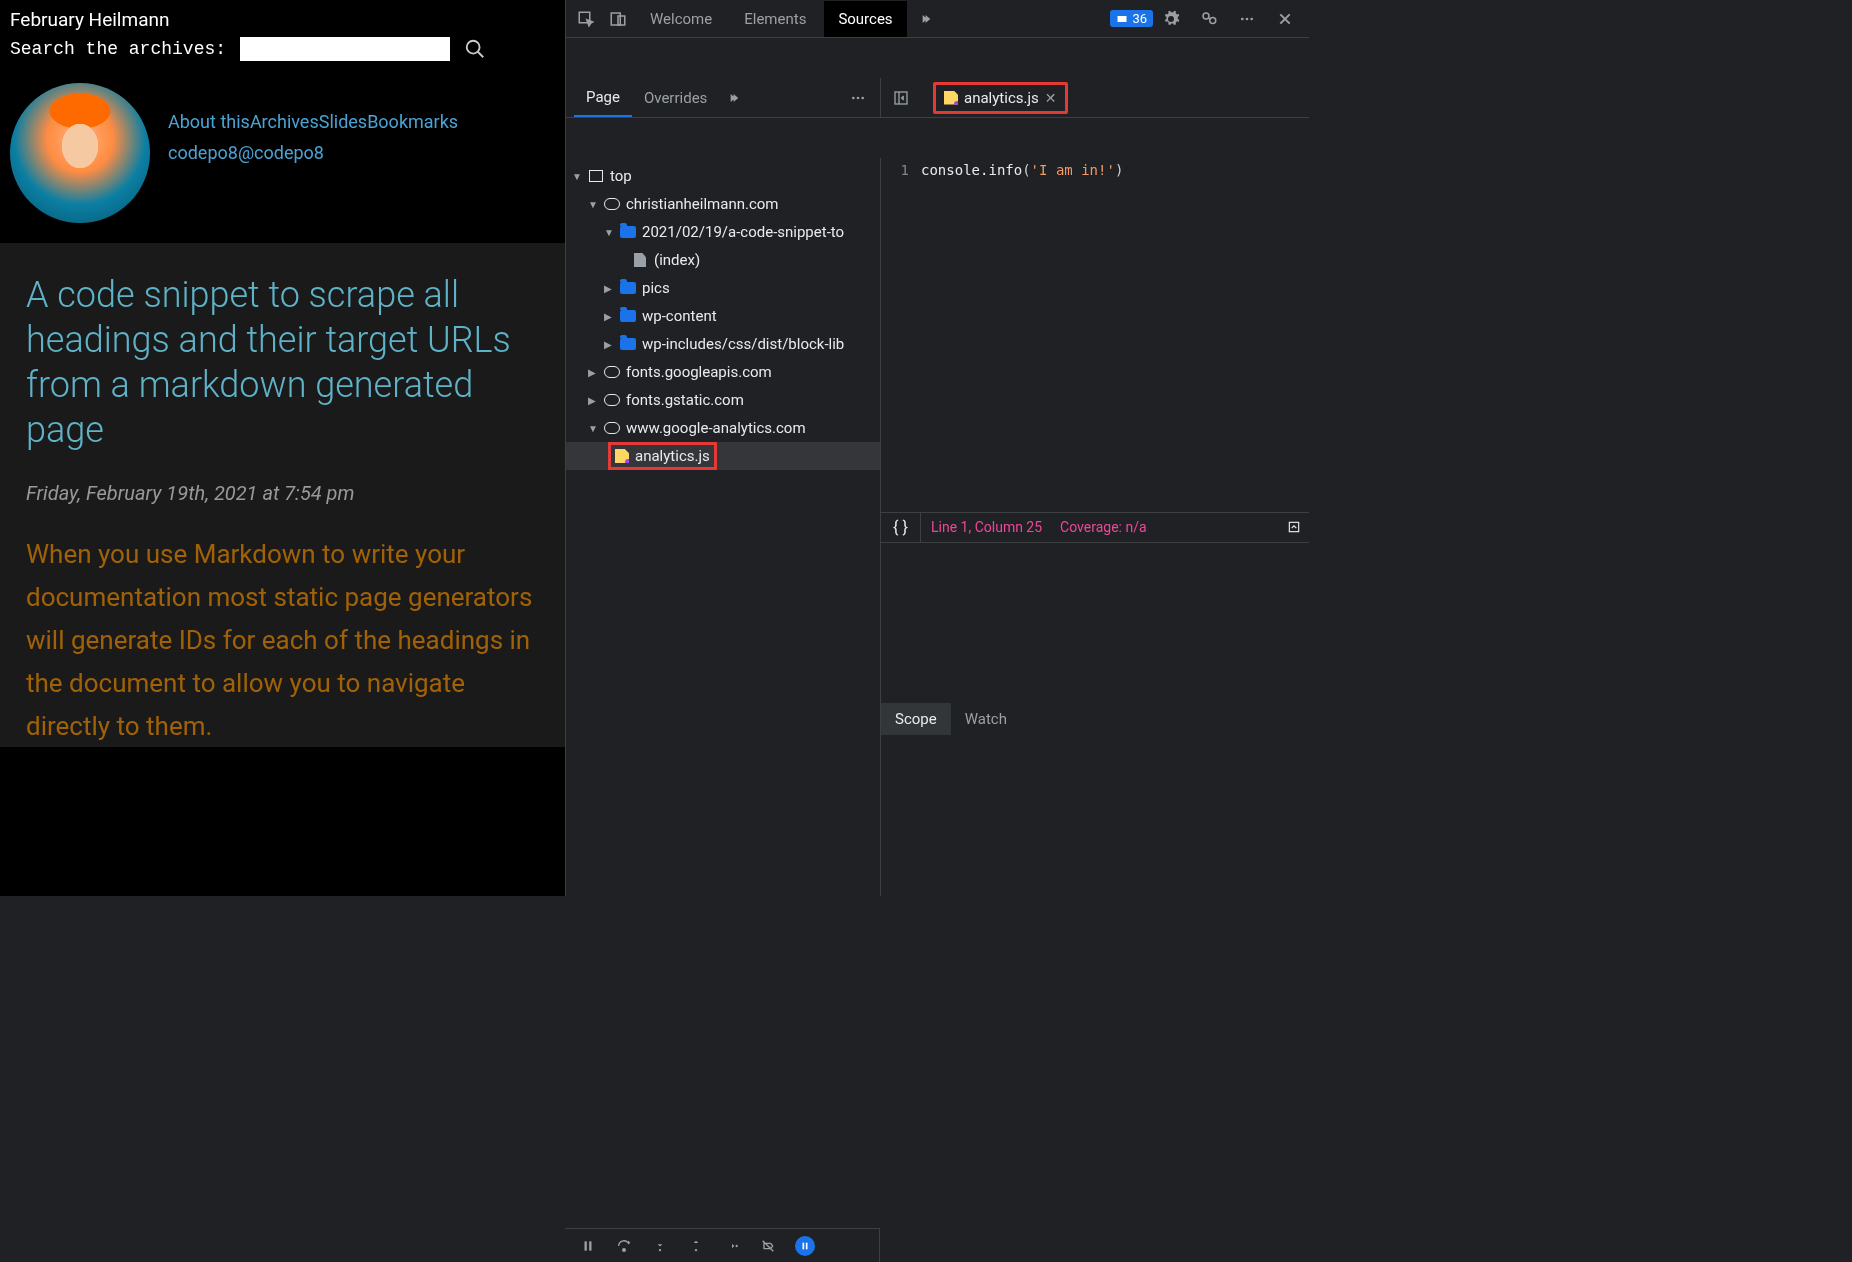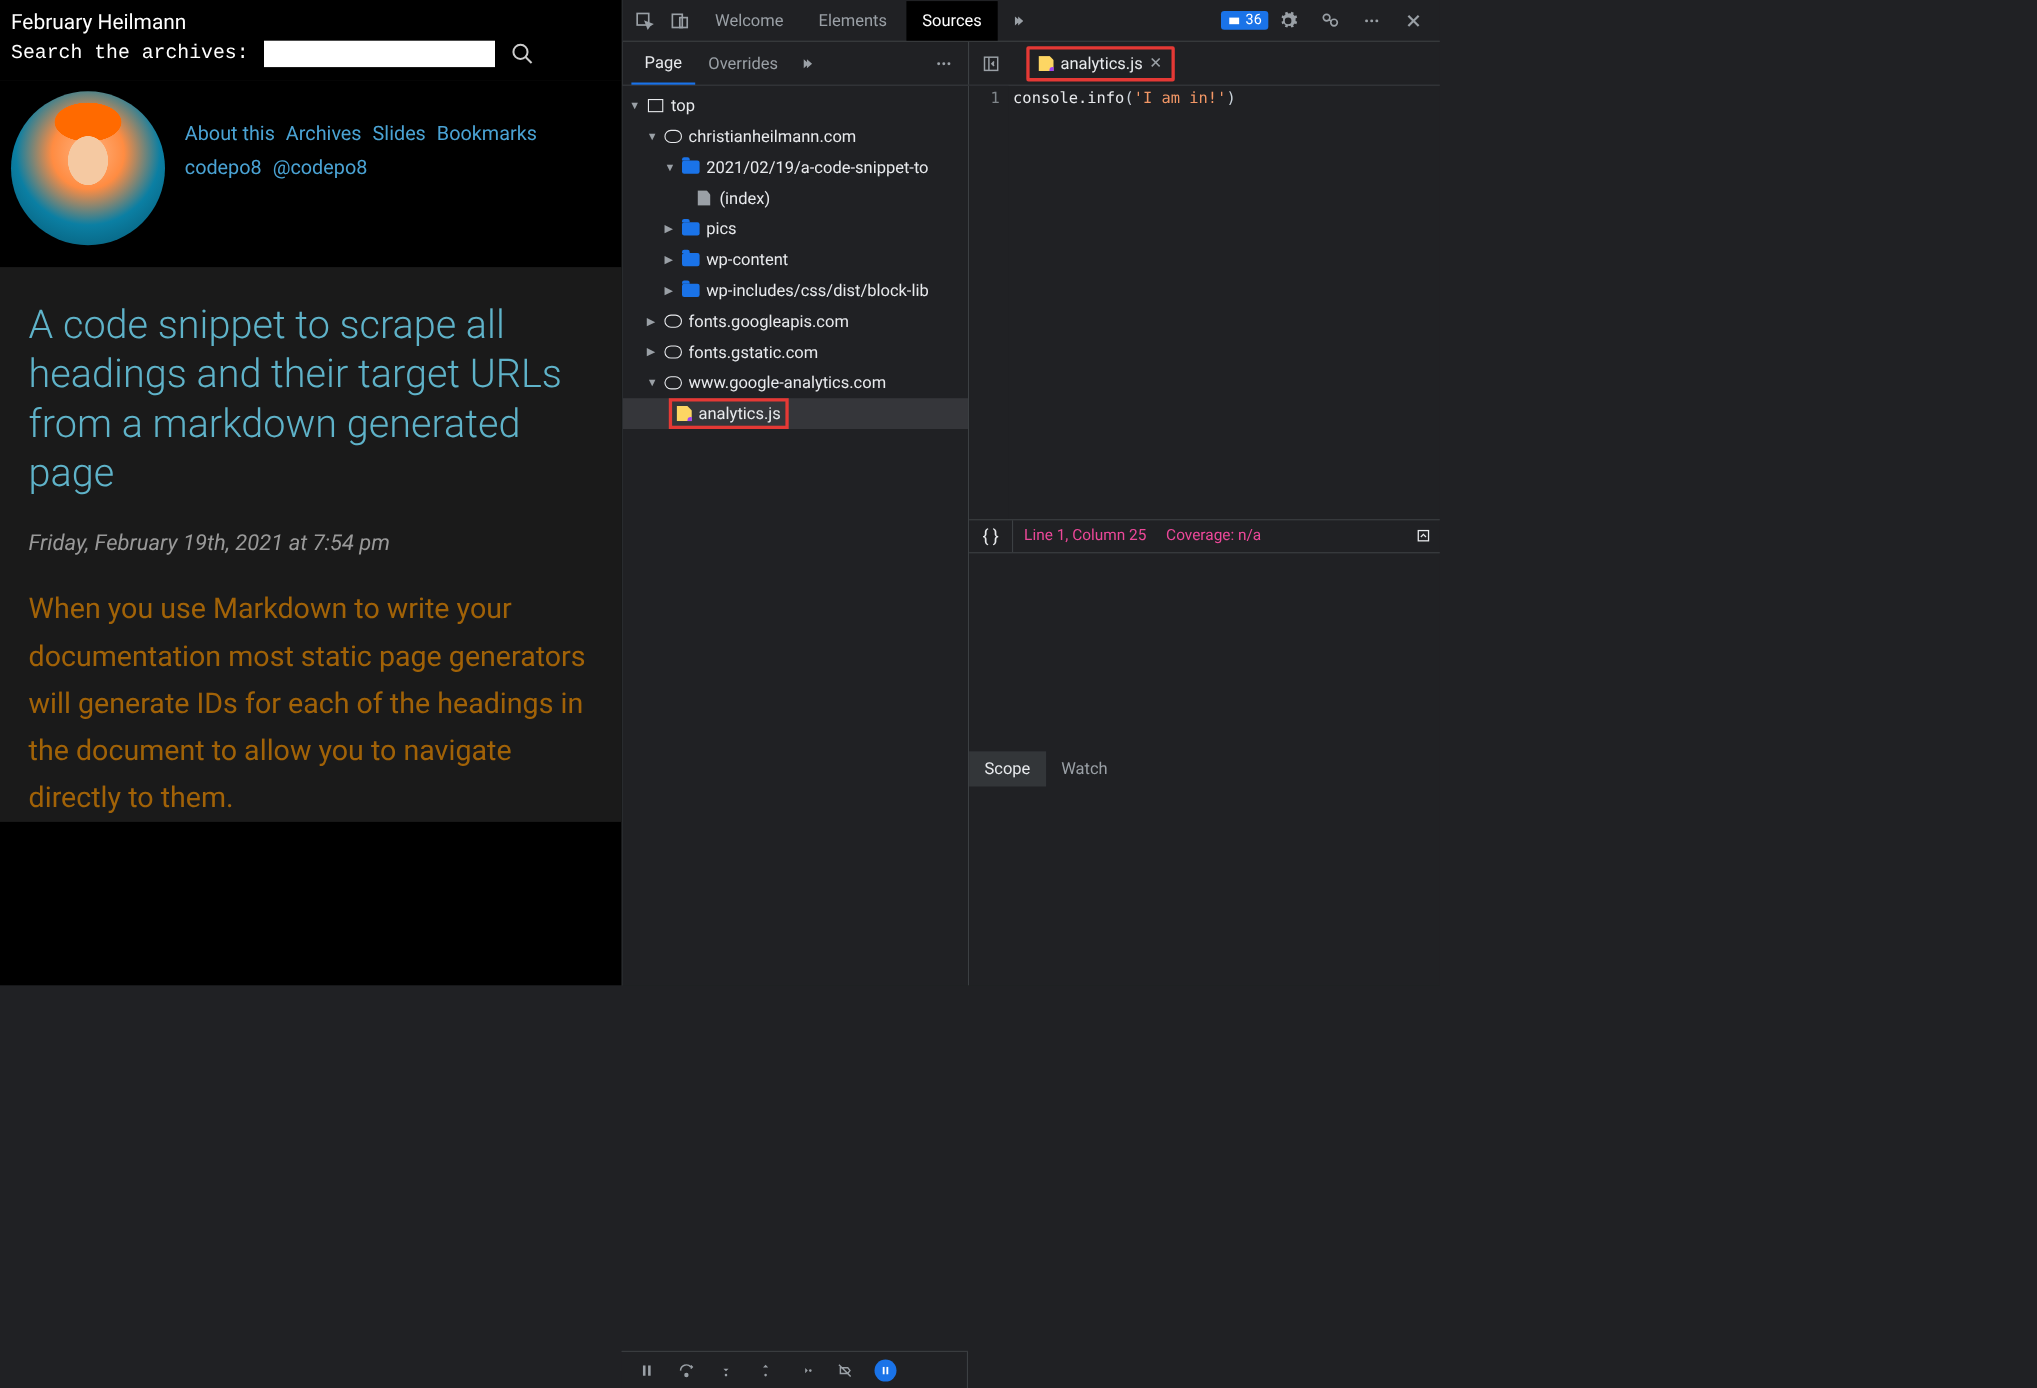--- a/index.html
+++ b/index.html
@@ -43,36 +43,37 @@
   background: radial-gradient(circle at 50% 40%, #ffb380 0%, #ff8c42 30%, #0b7fa3 60%, #064e66 100%);
   position: relative; overflow:hidden; flex-shrink:0;
 }
 .vp-avatar::before{
   content:""; position:absolute; inset:0;
   background:
     radial-gradient(ellipse 45px 55px at 50% 45%, #f5c9a2 0%, #f5c9a2 40%, transparent 41%),
     radial-gradient(ellipse 60px 35px at 50% 20%, #ff6a00 0%, #ff6a00 50%, transparent 51%);
 }
 .vp-navlinks { display:flex; flex-direction:column; gap:10px; padding-top:28px; }
-.vp-navlinks-row { display:flex; gap:10px; flex-wrap:wrap; }
+.vp-navlinks-row { display:flex; flex-wrap:wrap; }
 .vp-navlinks a { color:#4aa3d4; font-size:18px; text-decoration:none; }
 
 .vp-article { background:#1a1a1a; padding: 30px 26px 0; }
 .vp-title { color:#5fb3c9; font-size:36px; font-weight:300; line-height:1.25; margin-bottom:28px; }
 .vp-date { color:#999; font-style:italic; font-size:20px; margin-bottom:28px; }
 .vp-body { color:#a16207; font-size:26px; line-height:1.65; margin-bottom:28px; }
 .vp-codebox {
   background:#fff; color:#000; font-family:"Courier New",monospace;
   font-size:20px; padding:14px 18px; margin:0 6px; line-height:1.6;
 }
 
 
 .devtools {
   flex:1; display:flex; flex-direction:column; background:#202124; height:100%;
   border-left:1px solid #3c4043;
+  gap:40px;
 }
 .dt-tabbar {
   height:38px; display:flex; align-items:center; background:#202124;
   border-bottom:1px solid #3c4043; padding:0 6px; gap:4px;
 }
 .dt-tool-icon {
   width:28px; height:28px; display:flex; align-items:center; justify-content:center;
   color:#9aa0a6; cursor:pointer;
 }
 .dt-tab {

